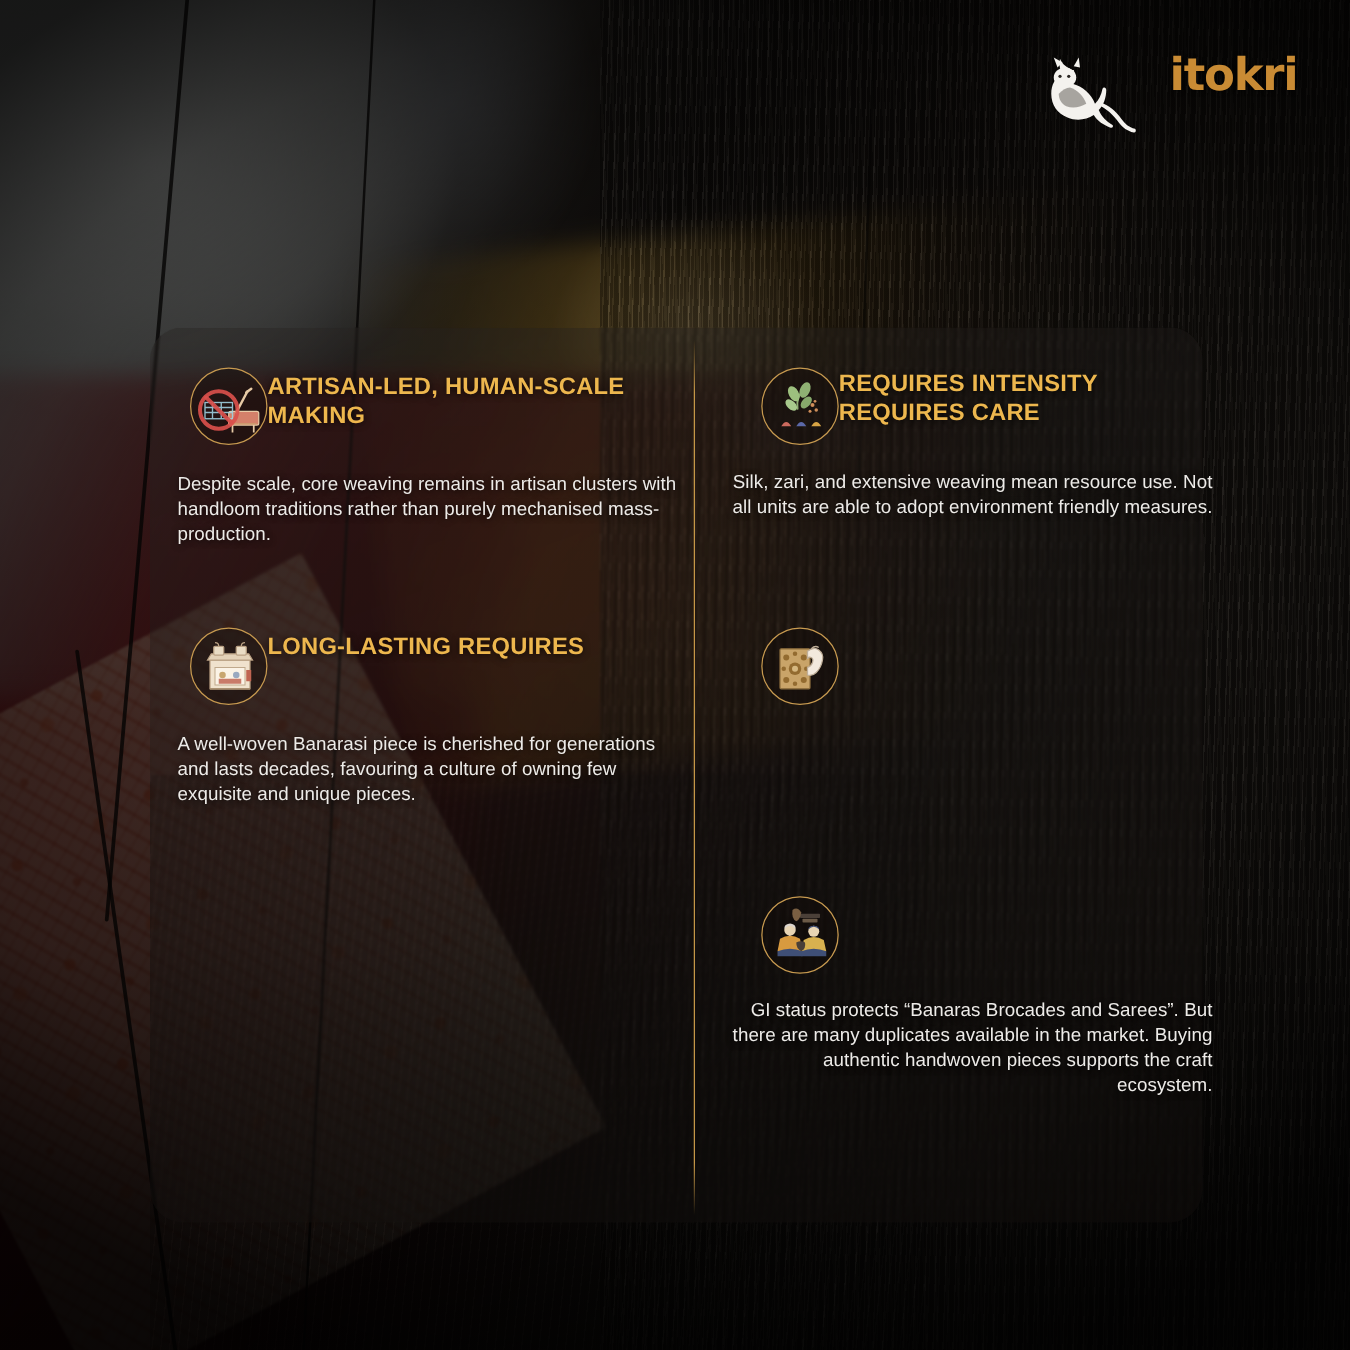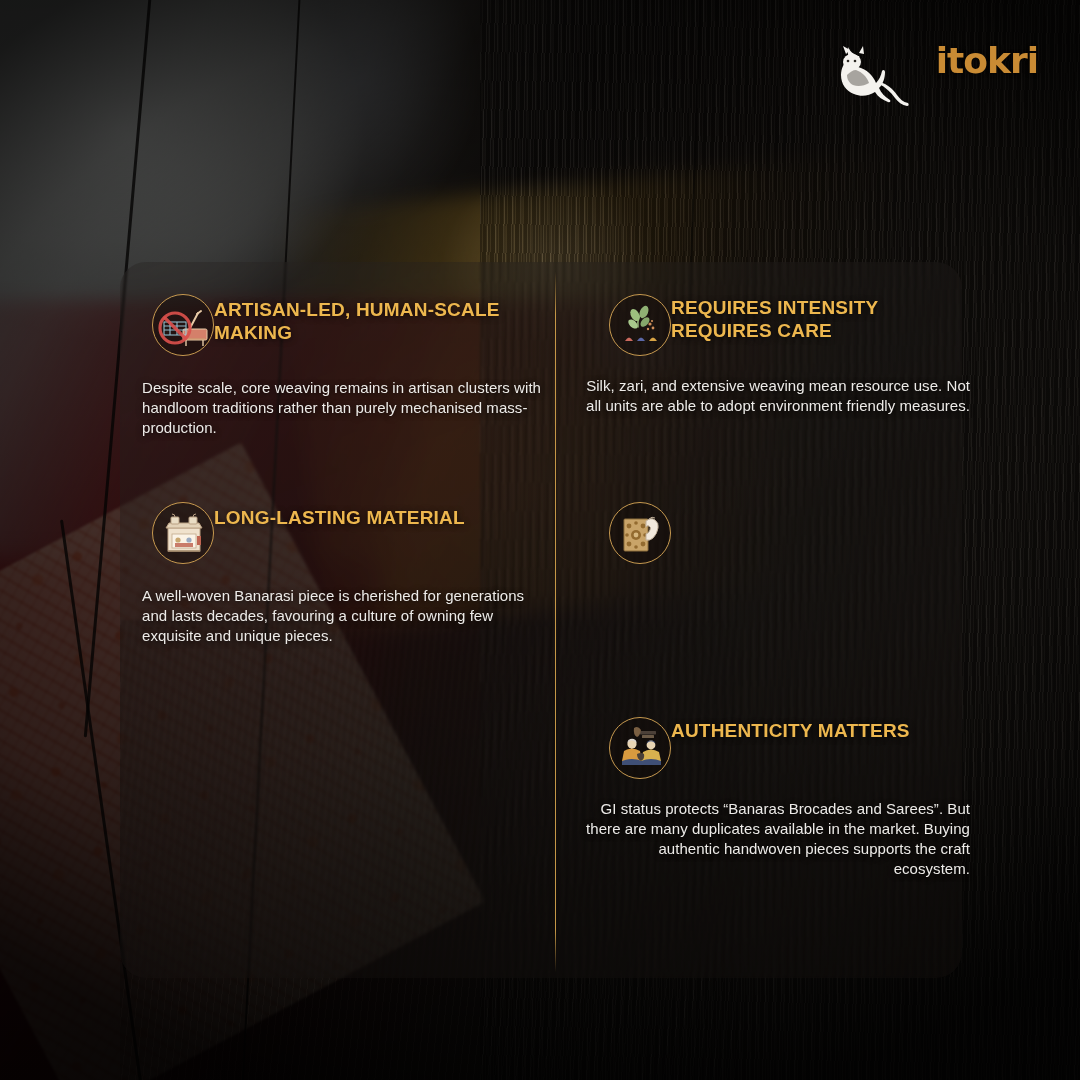--- a/index.html
+++ b/index.html
@@ -307,21 +307,21 @@
             <rect x="36" y="14" width="8" height="7" rx="1" fill="#e9dcc4" stroke="#b9a083" stroke-width="1"></rect>
             <path d="M22 14 q0 -3 -3 -3 M40 14 q0 -3 3 -3" stroke="#b9a083" stroke-width="1" fill="none"></path>
             <rect x="19" y="31" width="24" height="14" fill="#fbf3e6" stroke="#c0a98c" stroke-width="0.8"></rect>
             <circle cx="25" cy="37" r="2.6" fill="#c8a66f"></circle>
             <circle cx="36" cy="37" r="2.6" fill="#9aa9c0"></circle>
             <rect x="22" y="40" width="18" height="4" fill="#c06552" opacity="0.85"></rect>
             <rect x="44" y="33" width="4" height="9" fill="#c06552"></rect>
             <path d="M15 48 h32" stroke="#a88f70" stroke-width="1.4"></path>
           </svg>
         </div>
-        <div class="card-title">LONG-LASTING MATERIAL</div>
+        <div class="card-title">LONG-LASTING REQUIRES</div>
       </div>
       <div class="card-body">A well-woven Banarasi piece is cherished for generations and lasts decades, favouring a culture of owning few exquisite and unique pieces.</div>
     </div>
 
     <div class="card right">
       <div class="card-head">
         <div class="icon-circle">
           <svg viewBox="0 0 62 62" width="62" height="62">
             <rect x="14" y="16" width="24" height="32" rx="1" fill="#c9a469" stroke="#8d6e3d" stroke-width="1"></rect>
             <g fill="#8a6227" opacity="0.85">
@@ -362,19 +362,18 @@
             </g>
             <g>
               <circle cx="41" cy="27" r="4.4" fill="#e8d5b4"></circle>
               <path d="M36.6 25.6 q4.4 -4.6 8.8 0 q-0.4 -3 -4.4 -3 q-4 0 -4.4 3z" fill="#3f4f76"></path>
               <path d="M33 34 q8 -5 16 0 l2 9 l-20 0z" fill="#d8b14f"></path>
               <path d="M31 43 q10 -4 20 0 l0 4 l-20 0z" fill="#3f4f76"></path>
             </g>
             <path d="M27 36 q4 -2 7 0 q1 5 -3 7 q-4 -2 -4 -7z" fill="#4a4038"></path>
           </svg>
         </div>
-        <div class="card-title">AUTHENTICITY MATTERS</div>
       </div>
       <div class="card-body">GI status protects “Banaras Brocades and Sarees”. But there are many duplicates available in the market. Buying authentic handwoven pieces supports the craft ecosystem.</div>
     </div>
 
   </div>
 </div>
 
 </body></html>

